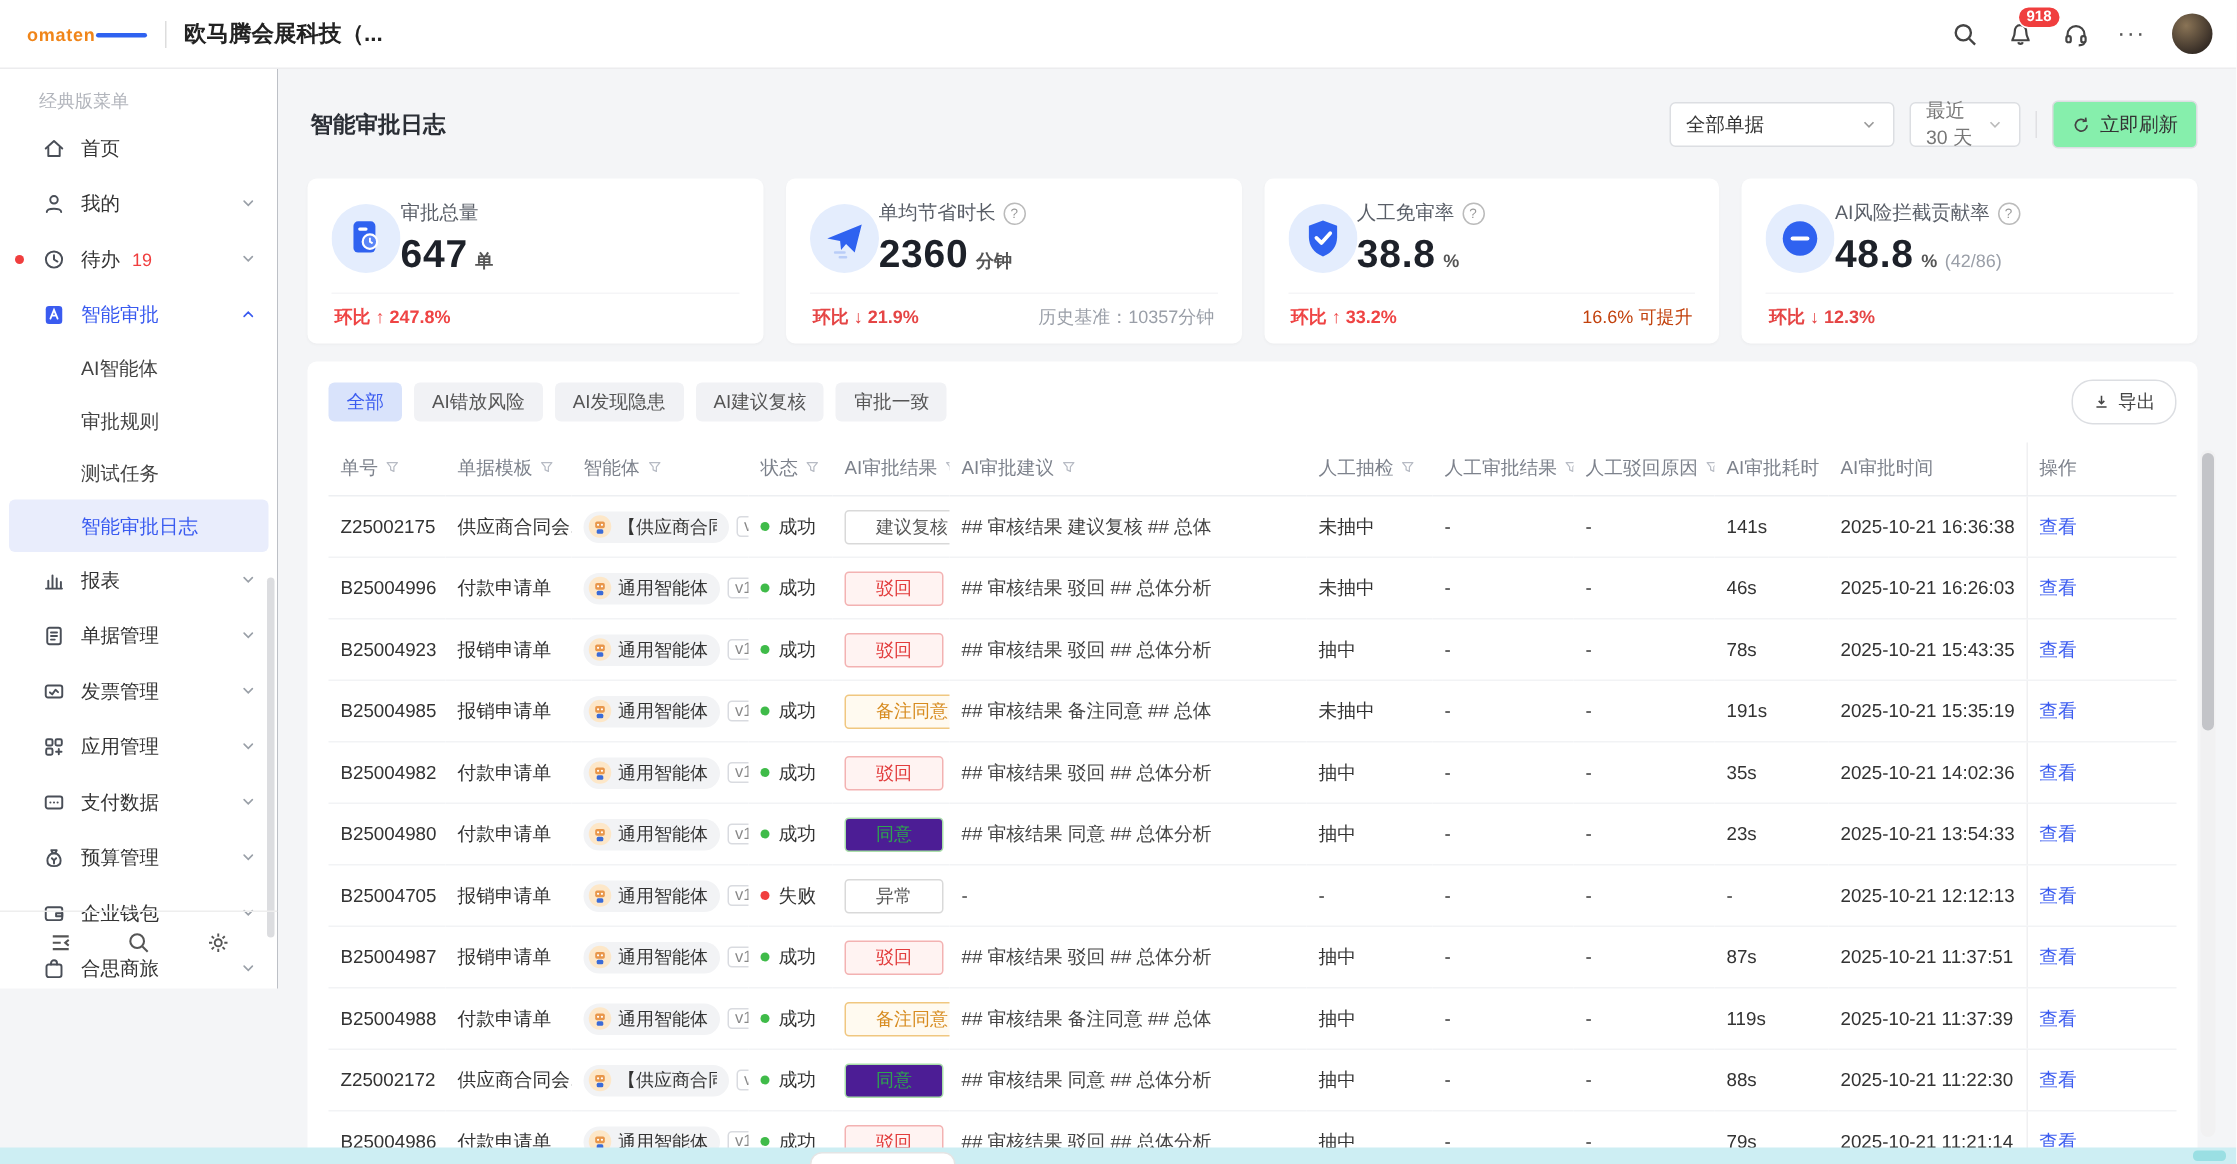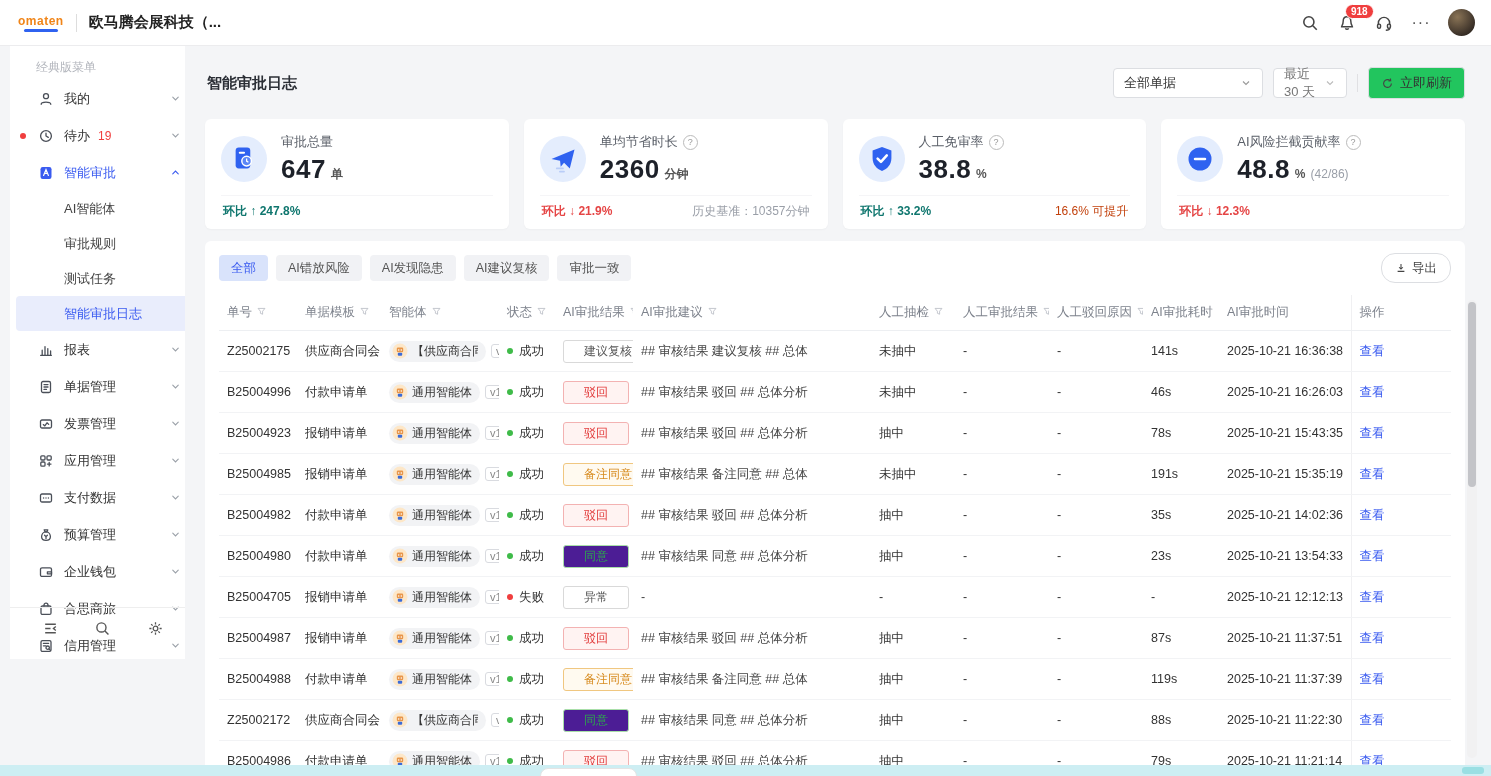--- a/index.html
+++ b/index.html
@@ -1,36 +1,36 @@
 <!DOCTYPE html>
 <html><head>
 <meta charset="utf-8">
 <style>
   html,body{margin:0;padding:0;}
   .page{position:relative;width:1491px;height:776px;overflow:hidden;background:#f4f5f7;
         font-family:"Liberation Sans",sans-serif;color:#333;}
   
   .topbar{position:absolute;left:0;top:0;width:1491px;height:45px;background:#fff;
           border-bottom:1px solid #ececee;display:flex;align-items:center;z-index:5;}
-  .brand{margin-left:18px;display:flex;flex-direction:column;align-items:center;}
+  .brand{margin-left:18px;display:flex;flex-direction:row;align-items:center;}
   .brand-text{font-size:12px;font-weight:bold;color:#f08519;letter-spacing:.5px;}
   .brand-bar{width:34px;height:3px;background:#2f62f0;border-radius:2px;margin-top:1px;}
   .tb-div{width:1px;height:18px;background:#ddd;margin:0 12px;}
   .company{font-size:15px;font-weight:bold;color:#222;}
   .tb-right{position:absolute;right:16px;top:0;height:45px;display:flex;align-items:center;gap:17px;}
   .tb-ic{width:20px;height:20px;display:flex;align-items:center;justify-content:center;cursor:pointer;}
   .tb-ic svg{width:18px;height:18px;}
   .bell-wrap{position:relative;}
   .badge{position:absolute;top:-9px;left:8px;background:#f03e3e;color:#fff;font-size:10px;
          padding:1px 5px;border-radius:9px;border:1px solid #fff;font-weight:bold;}
   .dots{font-size:16px;color:#555;letter-spacing:1px;}
   .avatar{width:27px;height:27px;border-radius:50%;
           background:radial-gradient(circle at 35% 30%,#8a7456,#3a3028 70%,#1d1813);}
   
-  .sidebar{position:absolute;left:10px;top:45px;width:185px;height:614px;background:#fff;
+  .sidebar{position:absolute;left:0;top:45px;width:185px;height:614px;background:#fff;
            border-right:7px solid #0f172a;overflow:hidden;}
   .side-section{padding:14px 0 4px 26px;font-size:12px;color:#b2b5bc;}
   .side-item{position:relative;display:flex;align-items:center;height:37px;padding:0 14px 0 28px;
              font-size:13px;color:#333;cursor:pointer;}
   .side-item.active{color:#3a5bf0;}
   .s-icon{width:16px;height:16px;margin-right:10px;display:flex;align-items:center;}
   .s-icon svg{width:16px;height:16px;}
   .s-label{flex:0 0 auto;}
   .s-count{color:#f03e3e;font-size:12px;margin-left:8px;}
   .s-chev{margin-left:auto;display:flex;align-items:center;}
@@ -48,42 +48,42 @@
   .header-row{display:flex;align-items:center;justify-content:space-between;margin:22px 26px 0 22px;}
   .page-title{font-size:15px;font-weight:bold;color:#2b2f36;}
   .hdr-controls{display:flex;align-items:center;gap:10px;}
   .select{height:30px;background:#fff;border:1px solid #dcdee2;border-radius:4px;display:flex;
           align-items:center;padding:0 10px;font-size:13px;cursor:pointer;box-sizing:border-box;}
   .select .chev{margin-left:auto;display:flex;}
   .select .chev svg{width:12px;height:12px;}
   .sel-doc{width:150px;color:#333;}
   .sel-date{width:74px;color:#777;gap:6px;}
   .ctrl-div{width:1px;height:18px;background:#e0e0e3;}
-  .btn-refresh{height:30px;background:#22c55e;border:1px solid #dcdee2;border-radius:4px;display:flex;
+  .btn-refresh{height:30px;background:#86efac;border:1px solid #dcdee2;border-radius:4px;display:flex;
                align-items:center;gap:6px;padding:0 12px;font-size:13px;color:#333;cursor:pointer;}
   .btn-refresh svg{width:13px;height:13px;}
   
   .cards-row{display:flex;gap:15px;margin:20px 26px 0 20px;}
   .card{flex:1;height:110px;background:#fff;border-radius:6px;box-shadow:0 1px 2px rgba(0,0,0,.03);
         padding:14px 16px 0 16px;box-sizing:border-box;}
-  .card-top{display:flex;align-items:center;gap:14px;}
+  .card-top{display:flex;align-items:center;}
   .card-ic{width:46px;height:46px;}
   .card-ic svg{width:46px;height:46px;}
   .card-info{flex:1;}
   .card-label{font-size:13px;color:#5a5f68;display:flex;align-items:center;gap:5px;}
   .help{width:13px;height:13px;border:1px solid #bbb;border-radius:50%;color:#999;font-size:9px;
         display:inline-flex;align-items:center;justify-content:center;cursor:pointer;}
   .help::before{content:"?";}
   .card-valrow{margin-top:3px;display:flex;align-items:baseline;gap:5px;}
   .card-value{font-size:26px;font-weight:bold;color:#1d2129;letter-spacing:.5px;}
   .card-unit{font-size:12px;color:#555;font-weight:bold;}
   .card-suffix{font-size:12px;color:#9a9fa8;}
   .card-foot{display:flex;align-items:center;justify-content:space-between;margin-top:10px;
              padding:7px 2px;border-top:1px solid #f5f5f7;font-size:12px;}
-  .trend.up{color:#0f766e;font-weight:bold;text-align:center;}
+  .trend.up{color:#ef4444;font-weight:bold;text-align:center;}
   .trend.down{color:#e54545;font-weight:bold;}
   .extra-gray{color:#9a9fa8;}
   .extra-blue{color:#c2410c;}
   
   .table-card{margin:12px 26px 0 20px;background:#fff;border-radius:6px 6px 0 0;height:540px;
               padding:12px 14px 0 14px;box-sizing:border-box;overflow:hidden;position:relative;}
   .tabs-row{display:flex;align-items:center;}
   .tab{height:26px;display:flex;align-items:center;padding:0 12px;margin-right:8px;border-radius:4px;
        background:#f1f2f5;color:#555;font-size:12.5px;cursor:pointer;}
   .tab.active{background:#d9e3fb;color:#3a5bf0;}
@@ -160,20 +160,29 @@
       <div class="avatar"></div>
     </div>
   </div>
 
   <div class="sidebar">
     <div class="side-section">经典版菜单</div>
     <div id="side-menu">
         <div class="side-item">
           <span class="s-icon">
             <svg viewBox="0 0 16 16" fill="none" stroke="#4a4f58" stroke-width="1.3" stroke-linecap="round" stroke-linejoin="round">
+              <path d="M2.5 8 L8 3 L13.5 8"></path>
+              <path d="M4.2 7.4 V13 H11.8 V7.4"></path>
+            </svg>
+          </span>
+          <span class="s-label">首页</span>
+        </div>
+        <div class="side-item">
+          <span class="s-icon">
+            <svg viewBox="0 0 16 16" fill="none" stroke="#4a4f58" stroke-width="1.3" stroke-linecap="round" stroke-linejoin="round">
               <circle cx="8" cy="5.2" r="2.5"></circle>
               <path d="M3.2 13.3 C3.2 10.4 12.8 10.4 12.8 13.3"></path>
             </svg>
           </span>
           <span class="s-label">我的</span>
           <span class="s-chev">
             <svg viewBox="0 0 16 16" fill="none" stroke="#9aa0a8" stroke-width="1.6" stroke-linecap="round">
               <path d="M4 6 L8 10 L12 6"></path>
             </svg>
           </span>

